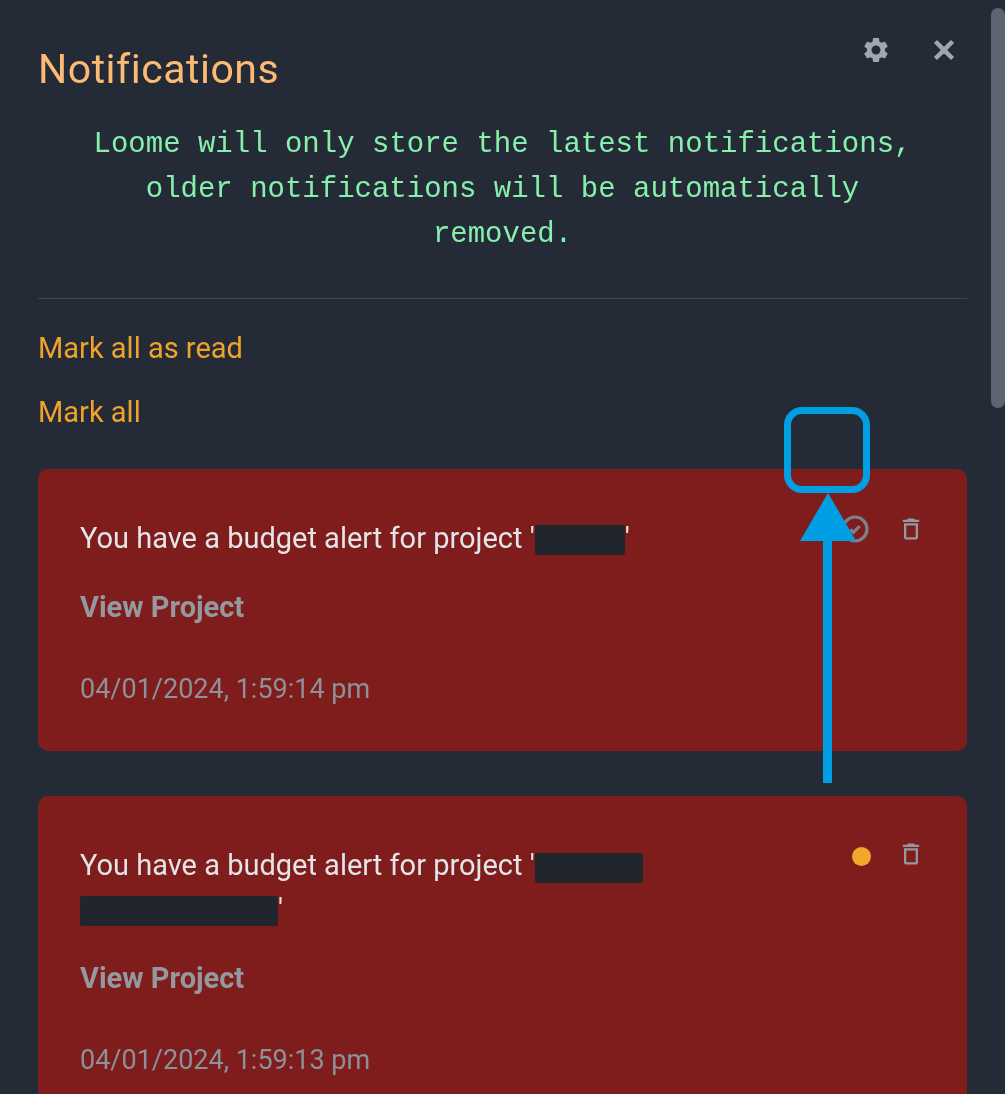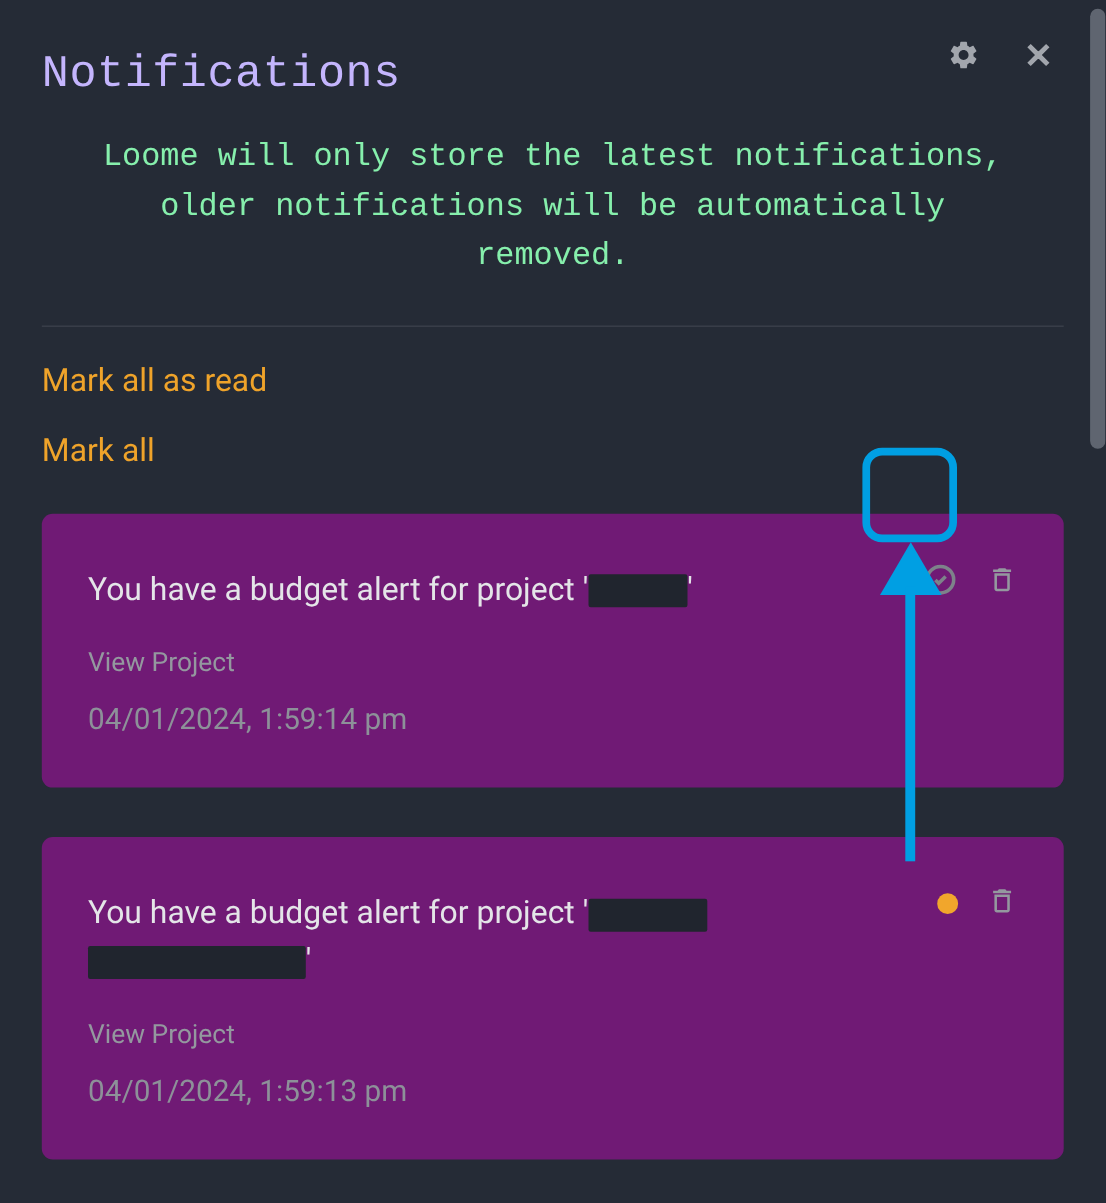--- a/index.html
+++ b/index.html
@@ -23,23 +23,22 @@
     }
     .header-row {
       display: flex;
       justify-content: space-between;
       align-items: flex-start;
       margin-bottom: 30px;
     }
     .title {
       font-size: 41px;
       font-weight: 400;
-      color: #c4b5fd;
+      color: #fdba74;
       letter-spacing: 0.5px;
-      font-family: Liberation Mono, monospace;
     }
     .header-icons {
       display: flex;
       gap: 38px;
       margin-top: -10px;
       margin-right: 8px;
     }
     .icon-btn {
       color: #a2a6ad;
       cursor: pointer;
@@ -68,21 +67,21 @@
       font-size: 29px;
       color: #efa32a;
       margin-bottom: 40px;
       padding-right: 20px;
       flex-direction: column;
     }
     .action-link {
       cursor: pointer;
     }
     .notif-card {
-      background: #701a75;
+      background: #7f1d1d;
       border-radius: 10px;
       padding: 48px 42px 46px 42px;
       margin-bottom: 45px;
       position: relative;
     }
     .notif-row {
       display: flex;
       justify-content: space-between;
       align-items: flex-start;
     }
@@ -115,29 +114,30 @@
       cursor: pointer;
     }
     .dot-unread {
       width: 19px;
       height: 19px;
       background: #f1a62c;
       border-radius: 50%;
     }
     .notif-link {
       color: #94989f;
-      font-size: 24px;
+      font-size: 29px;
       margin-top: 30px;
       cursor: pointer;
       display: inline-block;
+      font-weight: bold;
     }
     .notif-time {
       color: #8d9199;
       font-size: 27px;
-      margin-top: 22px;
+      margin-top: 49px;
     }
     
     .highlight-box {
       position: absolute;
       border: 7px solid #009fe3;
       border-radius: 18px;
       width: 86px;
       height: 86px;
       pointer-events: none;
       top: 407px;

